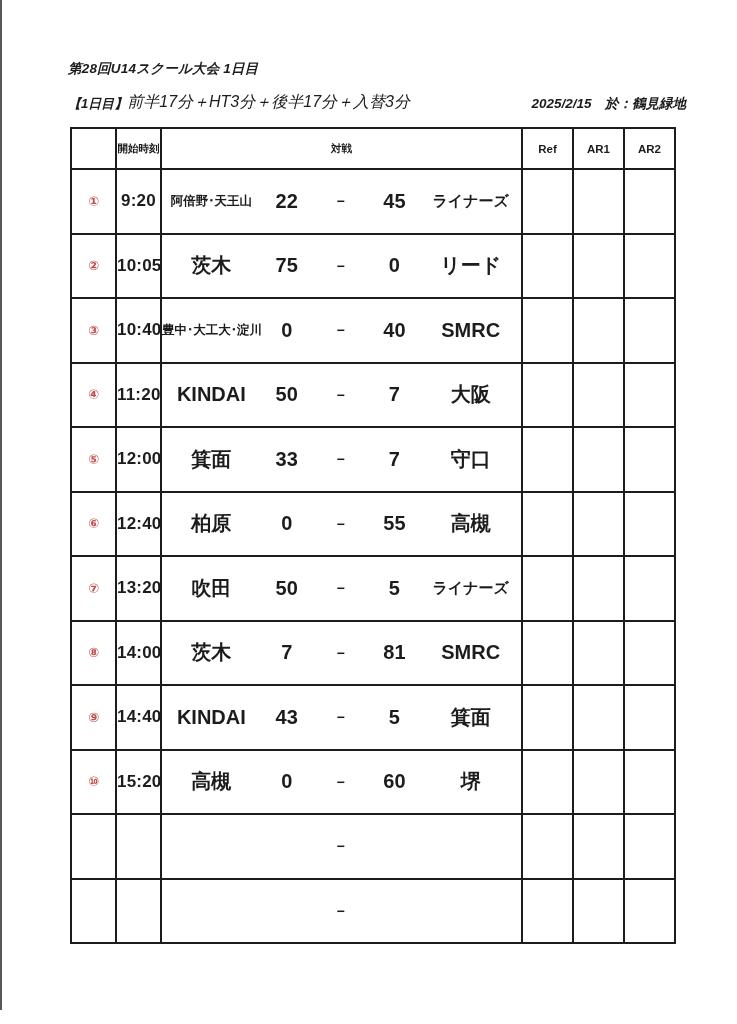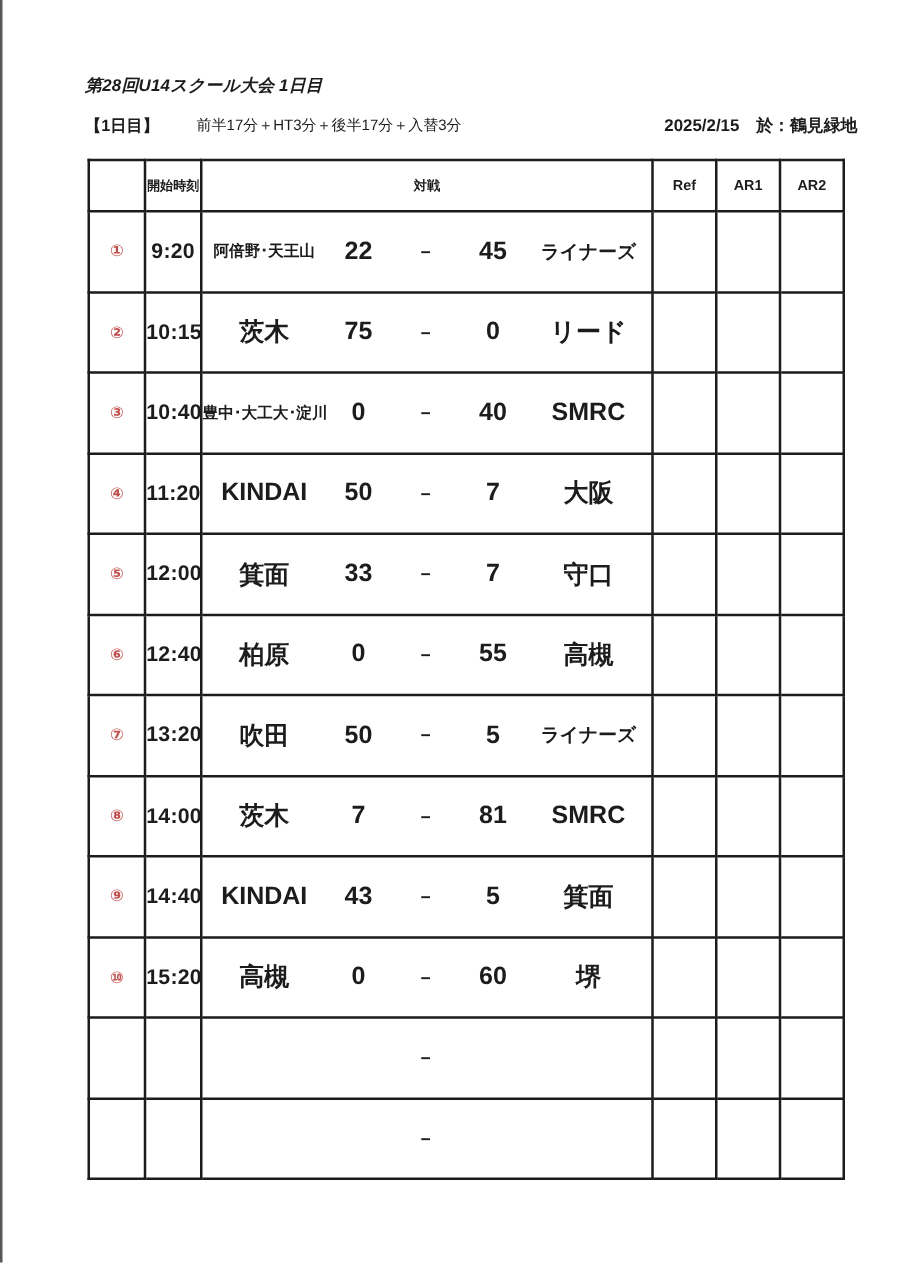--- a/index.html
+++ b/index.html
@@ -23,29 +23,29 @@
     font-size: 13.5px;
     font-weight: bold;
     letter-spacing: 0.2px;
     font-style: italic;
   }
   .subheader {
     position: absolute;
     left: 68px; top: 92px;
     width: 618px;
     display: flex;
-    align-items: flex-start;
+    align-items: flex-end;
+    font-style: italic;
   }
   .day-label {
     font-size: 13px;
     font-weight: bold;
   }
   .match-format {
-    font-size: 12px;
-    margin-left: 30px;
+    font-size: 16px;
   }
   .date-venue {
     margin-left: auto;
     font-size: 13.5px;
     font-weight: bold;
   }
   table.match-table {
     position: absolute;
     left: 70px; top: 127px;
     width: 604px;
@@ -136,21 +136,21 @@
         <span class="team" style="font-size: 15px;">ライナーズ</span>
       </div>
     </td>
     <td></td>
     <td></td>
     <td></td>
   </tr>
 
   <tr>
     <td class="num-cell">②</td>
-    <td class="time-cell">10:15</td>
+    <td class="time-cell">10:05</td>
     <td>
       <div class="match-cell-grid">
         <span class="team">茨木</span>
         <span class="score">75</span>
         <span class="dash">−</span>
         <span class="score">0</span>
         <span class="team">リード</span>
       </div>
     </td>
     <td></td>

